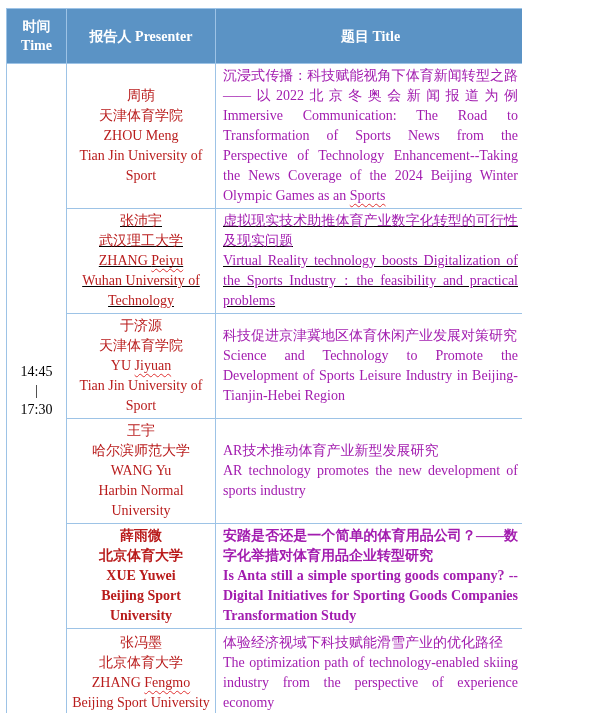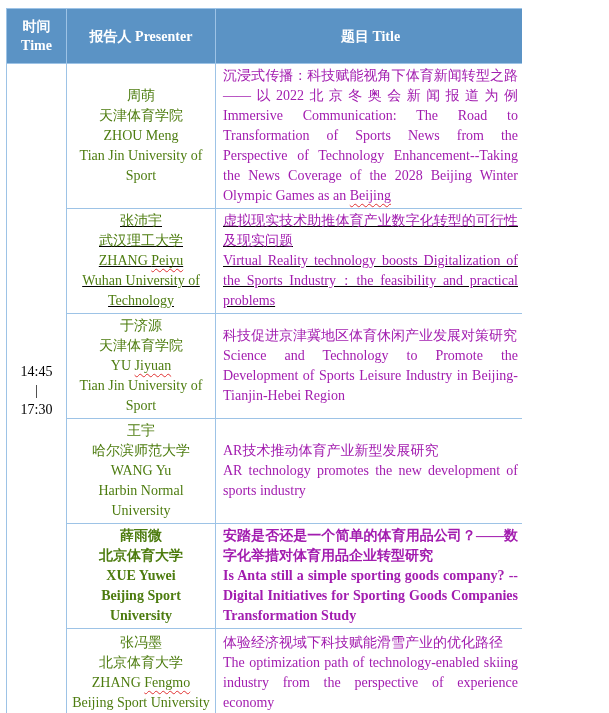--- a/index.html
+++ b/index.html
@@ -41,21 +41,21 @@
     vertical-align:middle;
     line-height:20px;
     padding:2px 1px;
     color:#000;
   }
   td.pres-cell {
     text-align:center;
     vertical-align:middle;
     line-height:20px;
     padding:2px 3px;
-    color:#4d7c0f;
+    color:#b91c1c;
   }
   td.title-cell {
     vertical-align:middle;
     line-height:20px;
     padding:2px 7px;
     color:#a21caf;
   }
   .t-cn, .t-en { text-align:justify; }
   .cn-spread { text-align-last:justify; }
   tr.r1 { height:138px; }
@@ -98,21 +98,21 @@
           <div>17:30</div>
         </td>
         <td class="pres-cell">
           <div>周萌</div>
           <div>天津体育学院</div>
           <div><span>ZHOU Meng</span><span class="sq"></span></div>
           <div>Tian Jin University of Sport</div>
         </td>
         <td class="title-cell">
           <div class="t-cn cn-spread">沉浸式传播：科技赋能视角下体育新闻转型之路——以2022北京冬奥会新闻报道为例</div>
-          <div class="t-en"><span>Immersive Communication: The Road to Transformation of Sports News from the Perspective of Technology Enhancement--Taking the News Coverage of the 2028 Beijing Winter Olympic Games as an </span><span class="sq">Beijing</span></div>
+          <div class="t-en"><span>Immersive Communication: The Road to Transformation of Sports News from the Perspective of Technology Enhancement--Taking the News Coverage of the 2024 Beijing Winter Olympic Games as an </span><span class="sq">Sports</span></div>
         </td>
         <td class="venue-cell" rowspan="6">
           <div>教学楼103</div>
           <div>Teaching Building 103</div>
         </td>
       </tr>
       <tr class="r2">
         <td class="pres-cell">
           <div>张沛宇</div>
           <div>武汉理工大学</div>

